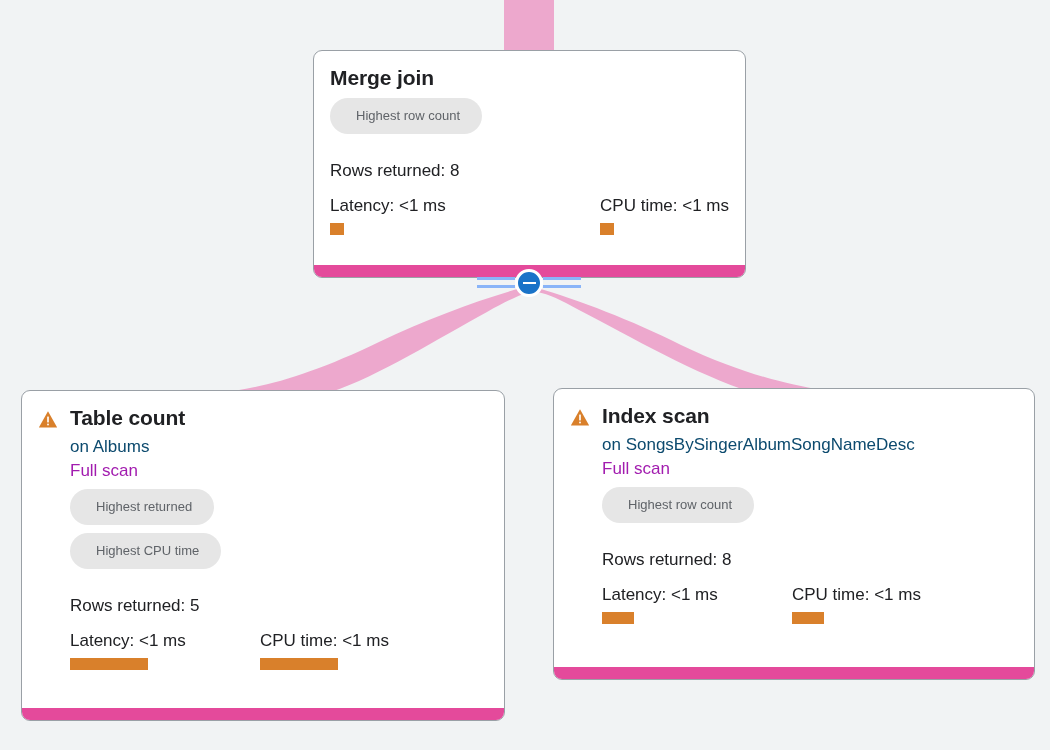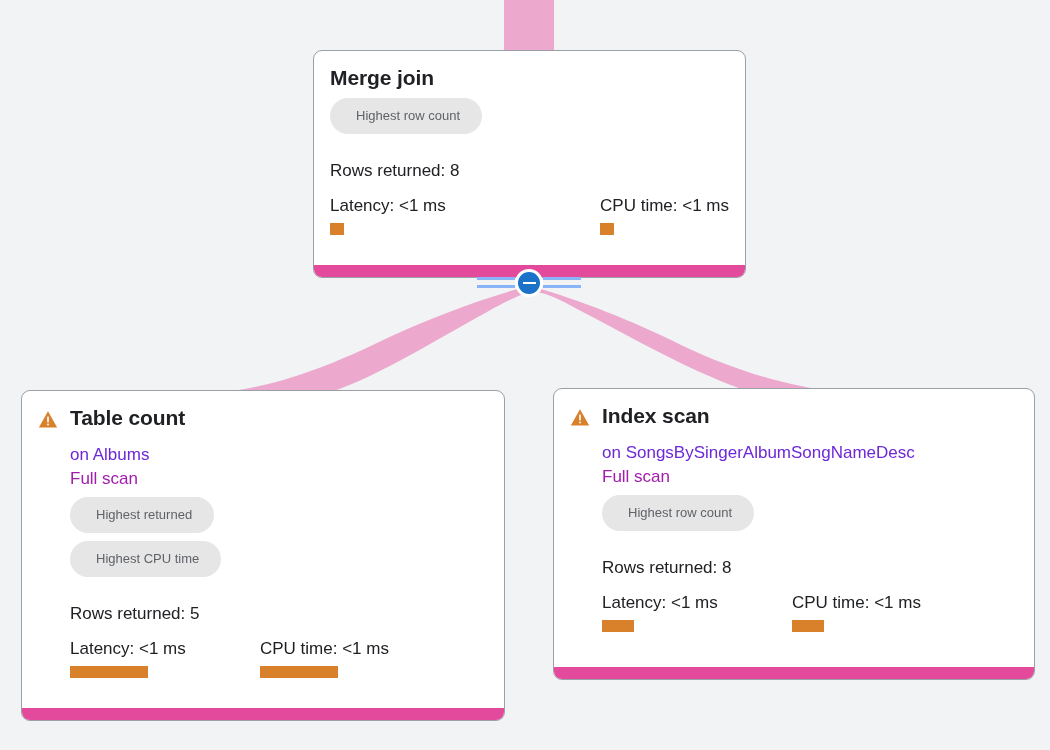--- a/index.html
+++ b/index.html
@@ -69,23 +69,23 @@
     line-height: 26px;
     letter-spacing: -0.1px;
   }
   .node-text-col {
     display: flex;
     flex-direction: column;
   }
 
   .subtitle {
     font-size: 17px;
-    color: #6d28d9;
+    color: #0c4a6e;
     line-height: 24px;
-    margin-top: 12px;
+    margin-top: 4px;
     white-space: nowrap;
   }
   .subsub {
     font-size: 17px;
     color: #a21caf;
     line-height: 23px;
     white-space: nowrap;
   }
 
   .chips {

